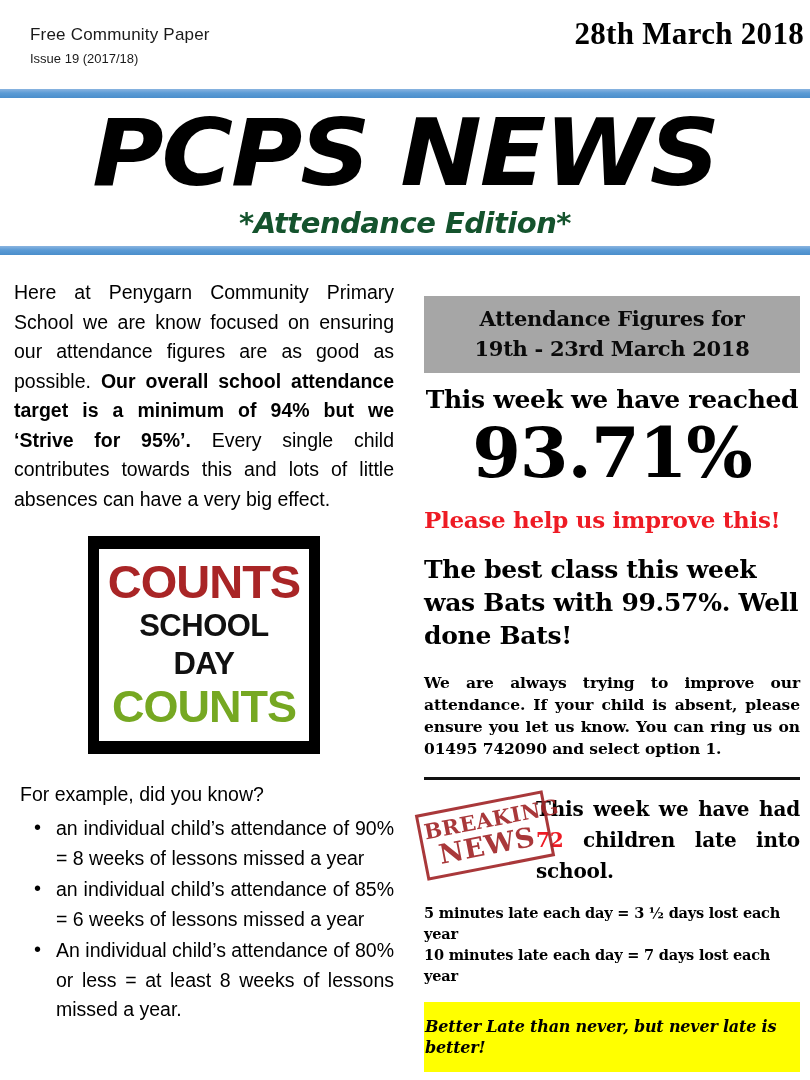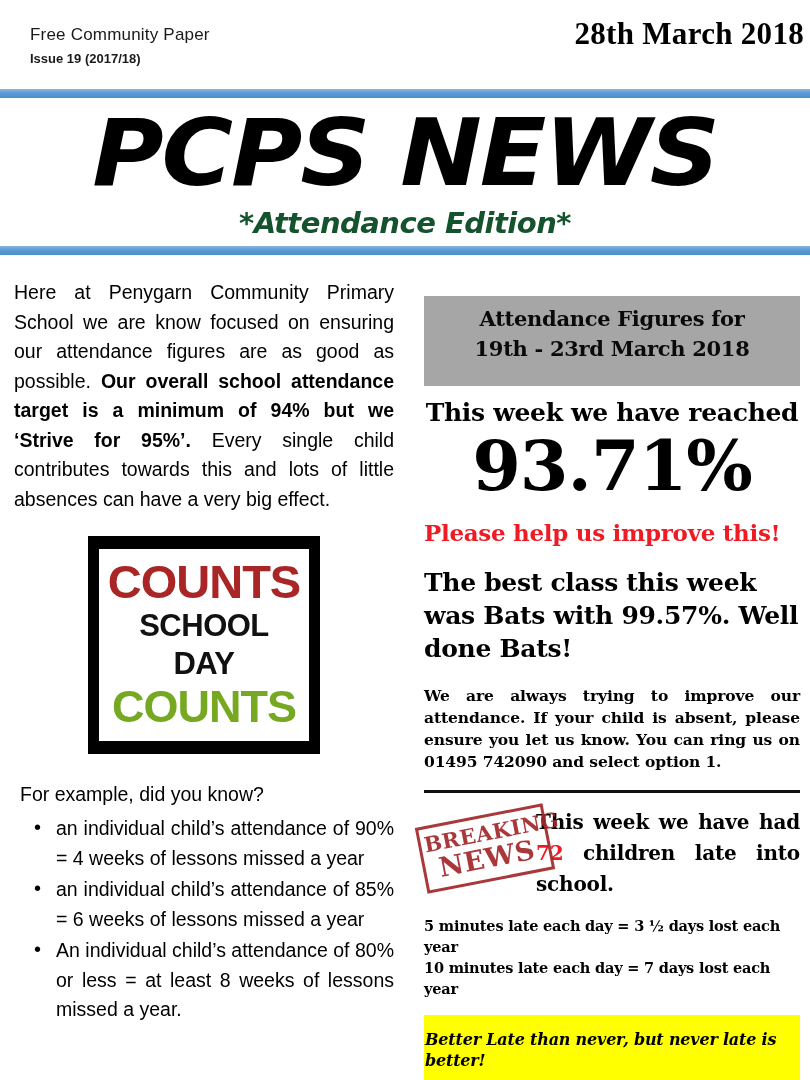--- a/index.html
+++ b/index.html
@@ -26,21 +26,21 @@
     position: absolute;
     left: 18px; top: 25px;
     font-size: 17px;
     letter-spacing: 0.2px;
     color: #1a1a1a;
   }
   .issue-line {
     position: absolute;
     left: 18px; top: 51px;
     font-size: 13px;
-    font-weight: bold;
+    font-weight: normal;
     color: #1a1a1a;
   }
   .issue-date {
     position: absolute;
     right: 18px; top: 16px;
     font-family: "Liberation Serif", serif;
     font-size: 31px;
     font-weight: bold;
     color: #000;
     letter-spacing: 0.3px;
@@ -152,21 +152,21 @@
     content: "\2022";
     position: absolute;
     left: -22px;
     top: -1px;
     font-size: 20px;
   }
 
   
   .gray-box {
     background: #a6a6a6;
-    padding: 8px 6px 22px 6px;
+    padding: 8px 6px 9px 6px;
     text-align: center;
   }
   .gray-box div {
     font-family: "DejaVu Serif", serif;
     font-weight: bold;
     font-size: 21px;
     line-height: 30px;
     letter-spacing: -0.3px;
     color: #0a0a0a;
   }
@@ -301,21 +301,21 @@
         <div class="esd-l1">COUNTS</div>
         <div class="esd-l2">SCHOOL DAY</div>
         <div class="esd-l3">COUNTS</div>
       </div>
     </div>
   </div>
 
   <div class="example-line">For example, did you know?</div>
 
   <ul class="facts">
-    <li>an individual child’s attendance of 90% = 4 weeks of lessons missed a year</li>
+    <li>an individual child’s attendance of 90% = 8 weeks of lessons missed a year</li>
     <li>an individual child’s attendance of 85% = 6 weeks of lessons missed a year</li>
     <li>An individual child’s attendance of 80% or less = at least 8 weeks of lessons missed a year.</li>
   </ul>
 </div>
 
 <div class="col-right">
 
   <div class="gray-box">
     <div>Attendance Figures for</div>
     <div>19th - 23rd March 2018</div>

